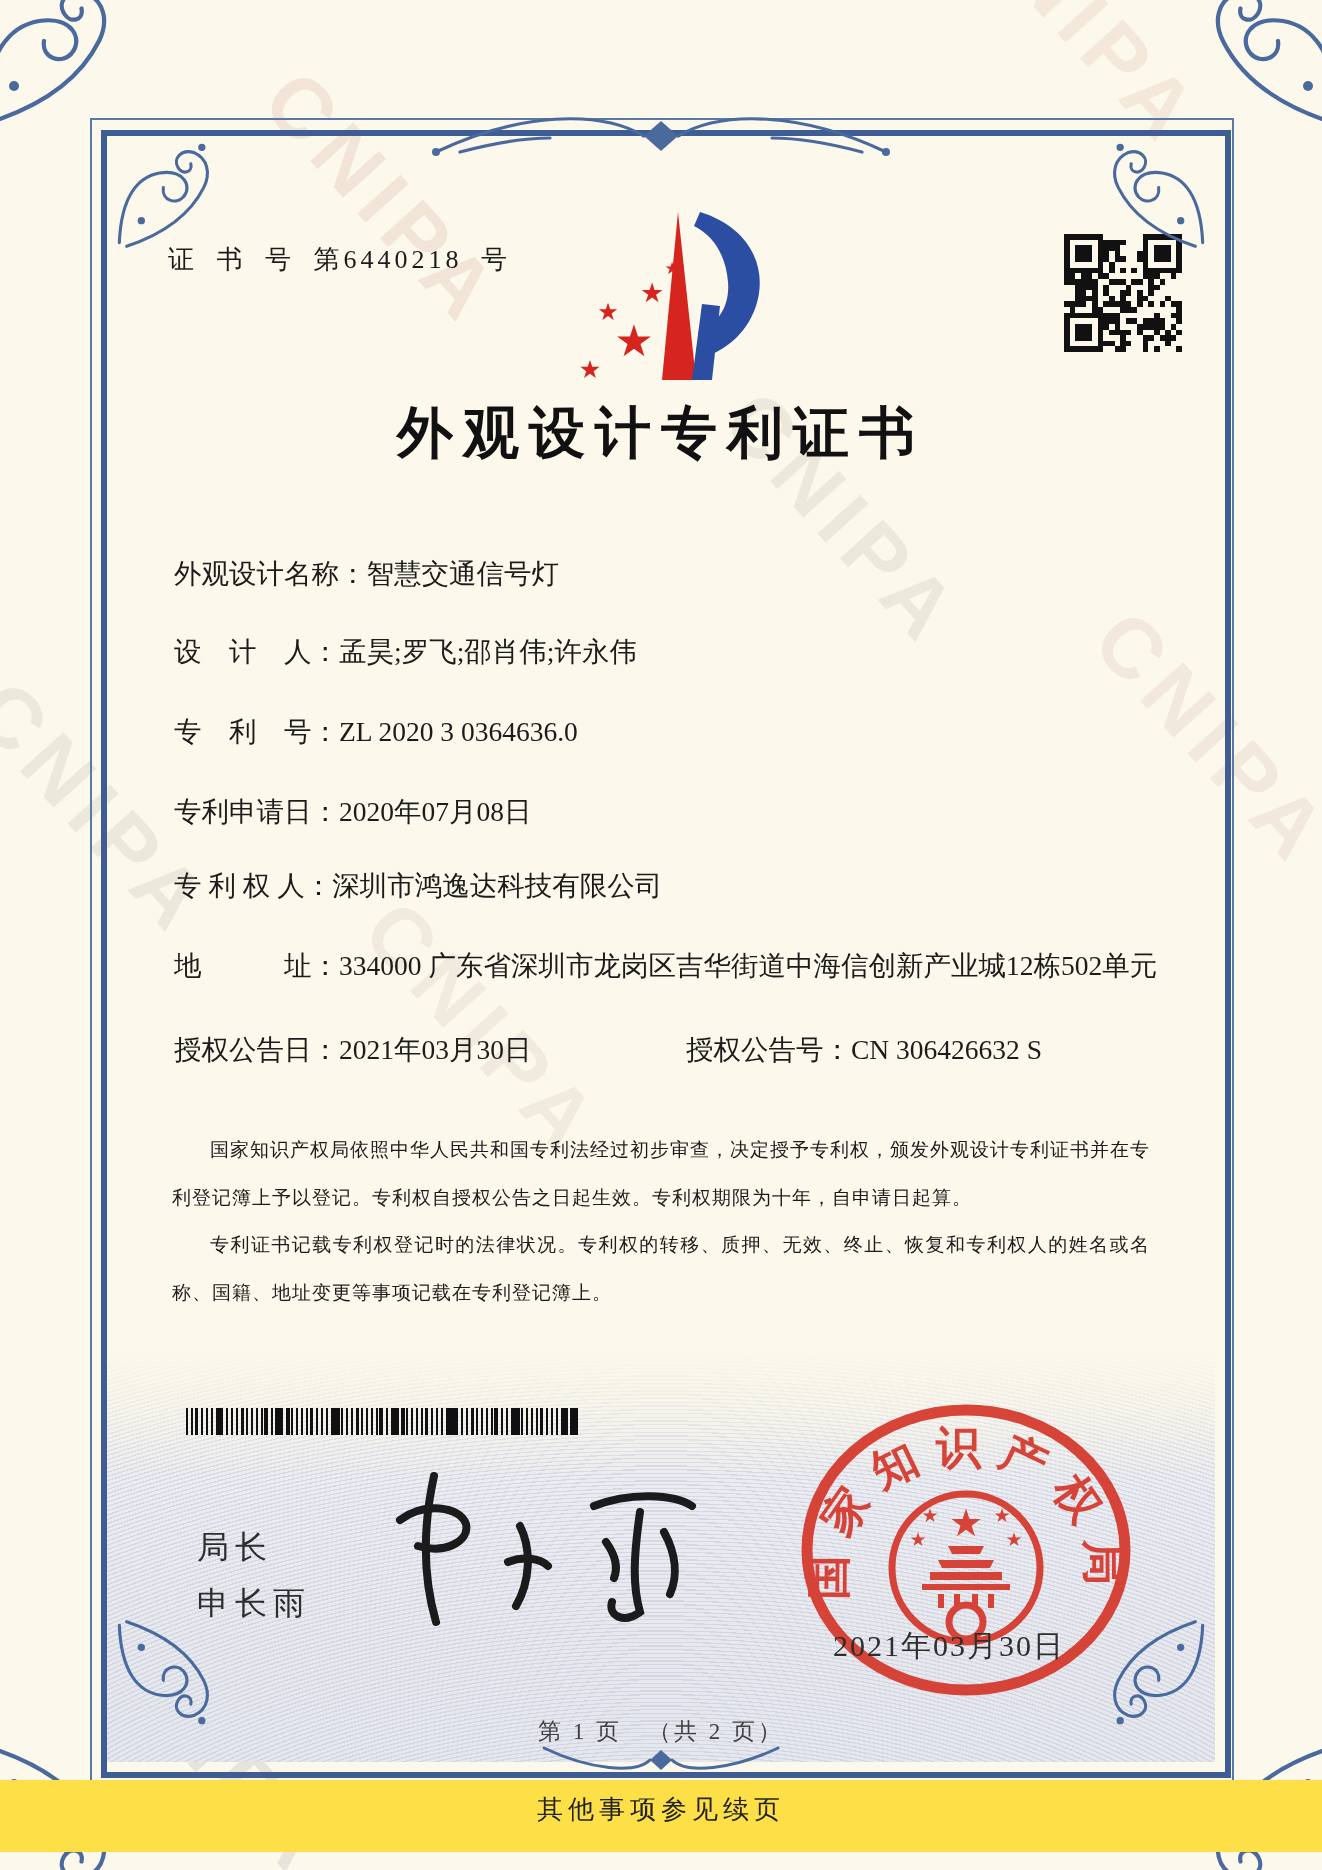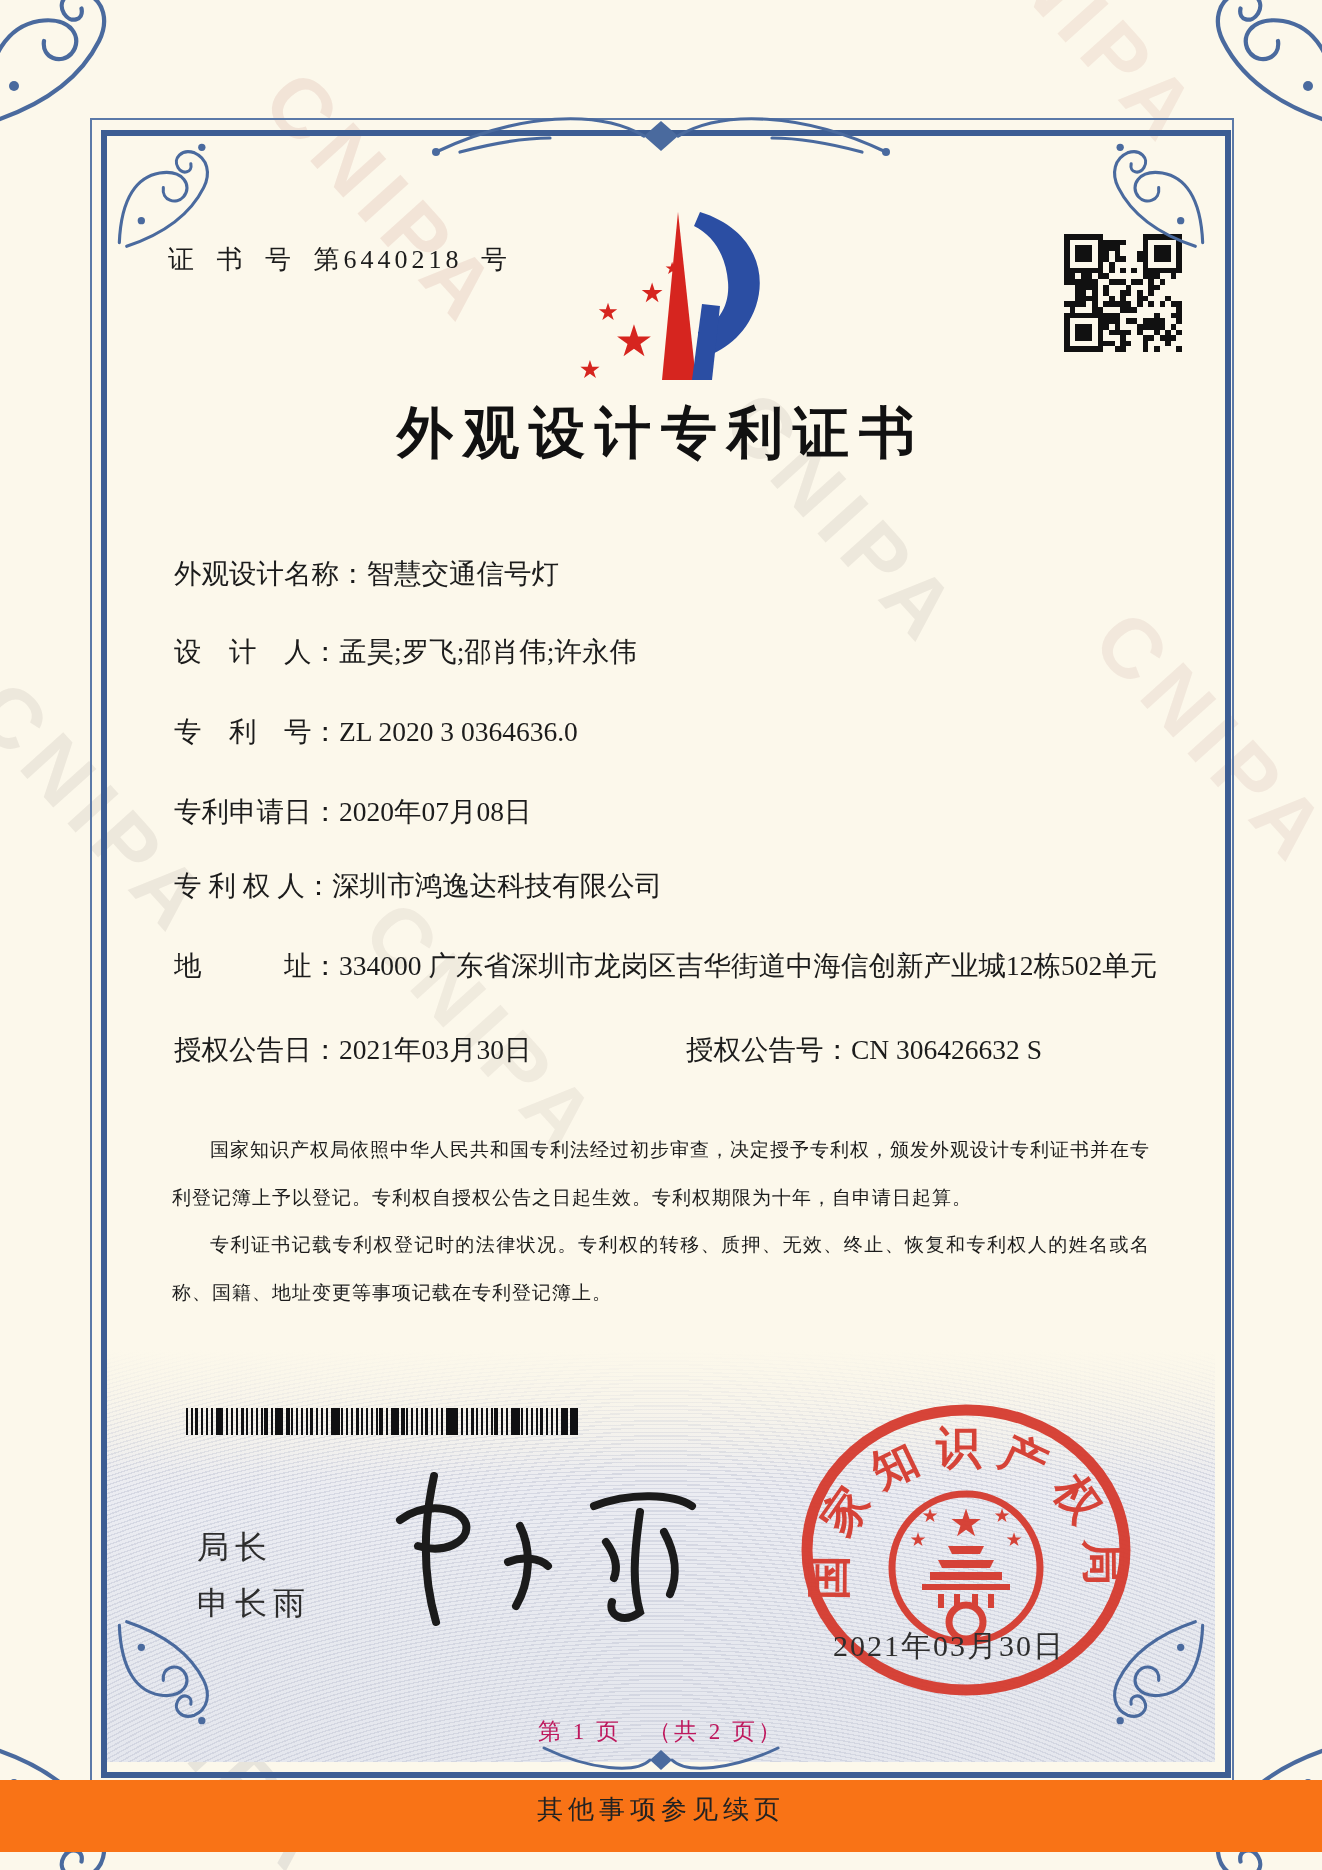--- a/index.html
+++ b/index.html
@@ -53,23 +53,23 @@
       repeating-linear-gradient(90deg,#101012 0 2px,transparent 2px 5px),
       repeating-linear-gradient(90deg,transparent 0 9px,#101012 9px 12px,transparent 12px 23px),
       repeating-linear-gradient(90deg,transparent 0 30px,#101012 30px 36px,transparent 36px 59px);}
   .official{position:absolute; left:197px; font-family:"Liberation Sans",sans-serif;
     font-size:32px; letter-spacing:6px; color:#2d2d2d; z-index:2;}
   .signature{position:absolute; left:372px; top:1462px; z-index:2;}
   .seal{position:absolute; left:798px; top:1400px; z-index:2; opacity:0.93;}
   .seal-date{position:absolute; left:833px; top:1626px; font-size:30px; color:#2e2e2e;
     letter-spacing:2px; z-index:2;}
   .page-footer{position:absolute; left:101px; top:1716px; width:1120px; text-align:center;
-    font-size:23px; letter-spacing:3px; color:#be185d; z-index:2;}
+    font-size:23px; letter-spacing:3px; color:#404040; z-index:2;}
   .bottom-strip{position:absolute; left:0; top:1780px; width:1322px; height:72px;
-    background:#f97316; z-index:4;}
+    background:#fde047; z-index:4;}
   .bottom-strip .note{margin-top:12px; text-align:center; font-size:26px;
     letter-spacing:5px; color:#222;}
 </style>
 </head>
 <body>
 
 <div class="page">
 
   <div class="wm" style="left:230px; top:150px; color:rgba(201,140,130,0.18);">CNIPA</div>
   <div class="wm" style="left:690px; top:470px; color:rgba(160,150,140,0.16);">CNIPA</div>

